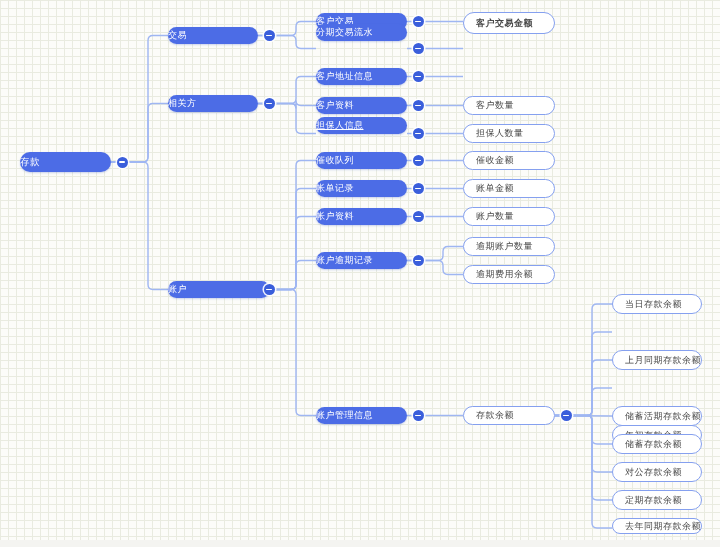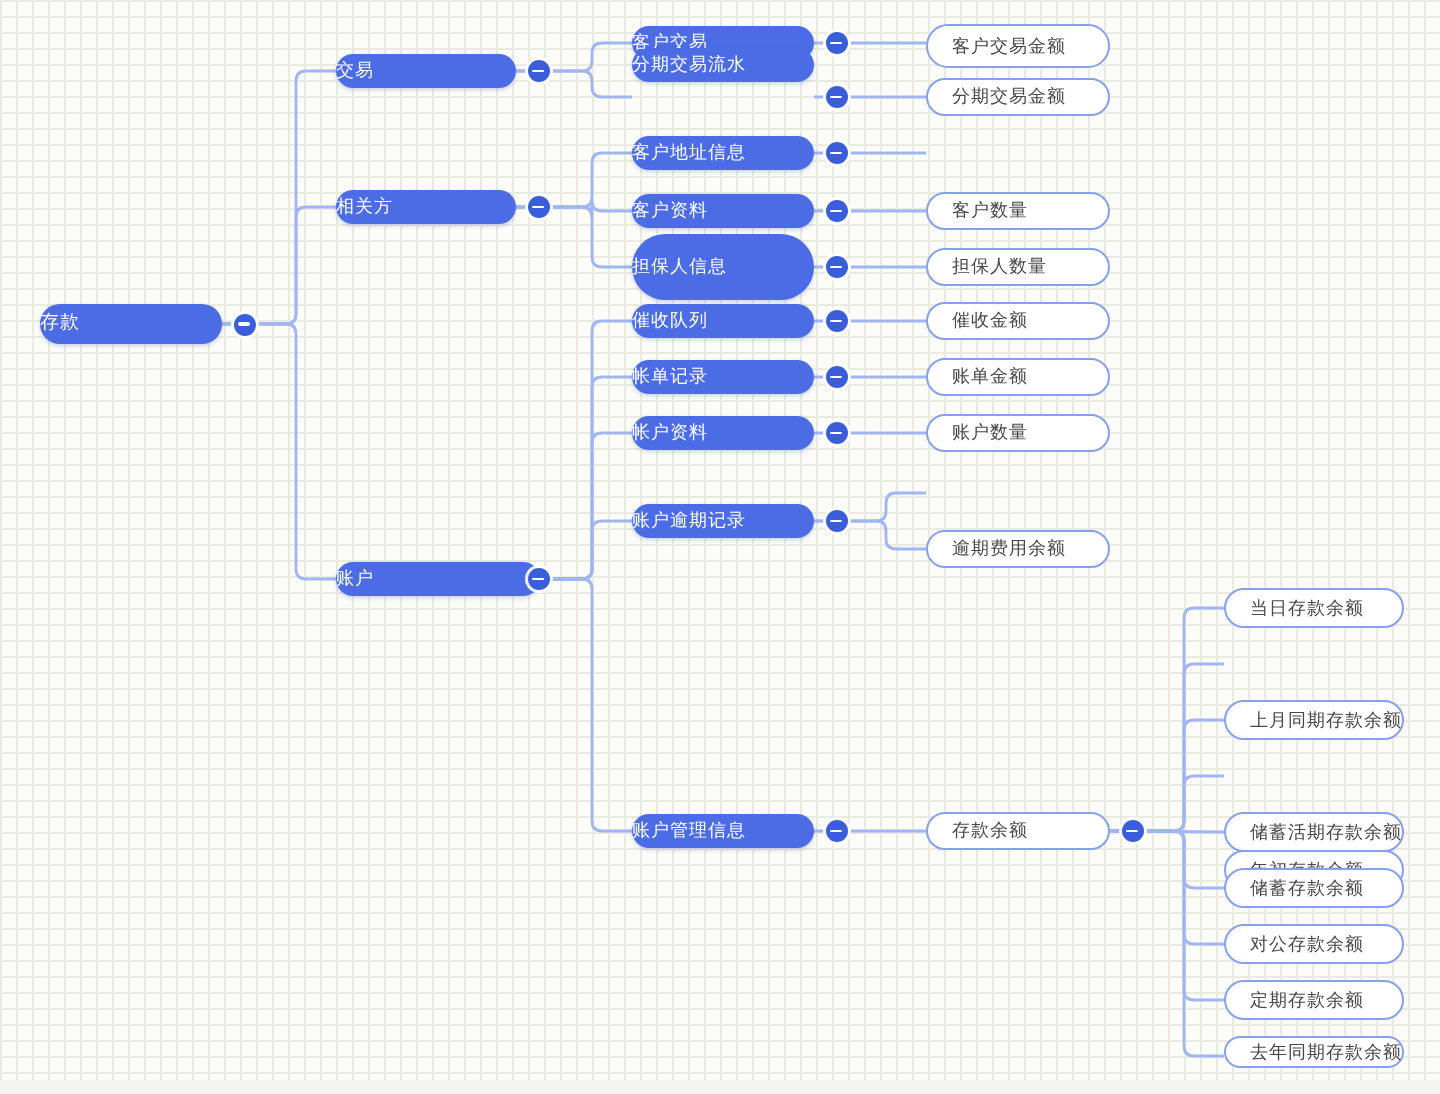--- a/index.html
+++ b/index.html
@@ -91,39 +91,39 @@
     <div class="node branch" style="left: 168px; top: 281px; width: 102px; height: 17px;">账户</div>
     <div class="dot" style="left: 263.5px; top: 284px;"></div>
     <div class="node branch" style="left: 316px; top: 13px; width: 91px; height: 17px;">客户交易</div>
     <div class="dot" style="left: 412.5px; top: 16px;"></div>
     <div class="node branch" style="left: 316px; top: 24px; width: 91px; height: 17px;">分期交易流水</div>
     <div class="dot" style="left: 412.5px; top: 43px;"></div>
     <div class="node branch" style="left: 316px; top: 68px; width: 91px; height: 17px;">客户地址信息</div>
     <div class="dot" style="left: 412.5px; top: 71px;"></div>
     <div class="node branch" style="left: 316px; top: 97px; width: 91px; height: 17px;">客户资料</div>
     <div class="dot" style="left: 412.5px; top: 100px;"></div>
-    <div class="node branch" style="left: 316px; top: 117px; width: 91px; height: 33px;">担保人信息</div>
+    <div class="node branch" style="left: 316px; top: 117px; width: 91px; height: 17px; text-decoration: underline;">担保人信息</div>
     <div class="dot" style="left: 412.5px; top: 128px;"></div>
     <div class="node branch" style="left: 316px; top: 152px; width: 91px; height: 17px;">催收队列</div>
     <div class="dot" style="left: 412.5px; top: 155px;"></div>
     <div class="node branch" style="left: 316px; top: 180px; width: 91px; height: 17px;">帐单记录</div>
     <div class="dot" style="left: 412.5px; top: 183px;"></div>
     <div class="node branch" style="left: 316px; top: 208px; width: 91px; height: 17px;">帐户资料</div>
     <div class="dot" style="left: 412.5px; top: 211px;"></div>
     <div class="node branch" style="left: 316px; top: 252px; width: 91px; height: 17px;">账户逾期记录</div>
     <div class="dot" style="left: 412.5px; top: 255px;"></div>
     <div class="node branch" style="left: 316px; top: 407px; width: 91px; height: 17px;">账户管理信息</div>
     <div class="dot" style="left: 412.5px; top: 410px;"></div>
-    <div class="node leaf" style="left: 463px; top: 12px; width: 92px; height: 22px;">客户交易金额</div>
-    <div class="node leaf" style="left: 463px; top: 39px; width: 92px; height: 19px;">分期交易金额</div>
+    <div class="node leaf" style="left: 463px; top: 12px; width: 92px; height: 22px; font-weight: bold;">客户交易金额</div>
     <div class="node leaf" style="left: 463px; top: 96px; width: 92px; height: 19px;">客户数量</div>
     <div class="node leaf" style="left: 463px; top: 124px; width: 92px; height: 19px;">担保人数量</div>
     <div class="node leaf" style="left: 463px; top: 151px; width: 92px; height: 19px;">催收金额</div>
     <div class="node leaf" style="left: 463px; top: 179px; width: 92px; height: 19px;">账单金额</div>
     <div class="node leaf" style="left: 463px; top: 207px; width: 92px; height: 19px;">账户数量</div>
+    <div class="node leaf" style="left: 463px; top: 237px; width: 92px; height: 19px;">逾期账户数量</div>
     <div class="node leaf" style="left: 463px; top: 265px; width: 92px; height: 19px; text-align: right;">逾期费用余额</div>
     <div class="node leaf" style="left: 463px; top: 406px; width: 92px; height: 19px;">存款余额</div>
     <div class="dot" style="left: 560.5px; top: 410px;"></div>
     <div class="node leaf" style="left: 612px; top: 294px; width: 90px; height: 20px;">当日存款余额</div>
     <div class="node leaf" style="left: 612px; top: 350px; width: 90px; height: 20px;">上月同期存款余额</div>
     <div class="node leaf" style="left: 612px; top: 378px; width: 90px; height: 20px; margin-top: 47px;">年初存款余额</div>
     <div class="node leaf" style="left: 612px; top: 406px; width: 90px; height: 20px;">储蓄活期存款余额</div>
     <div class="node leaf" style="left: 612px; top: 434px; width: 90px; height: 20px;">储蓄存款余额</div>
     <div class="node leaf" style="left: 612px; top: 462px; width: 90px; height: 20px;">对公存款余额</div>
     <div class="node leaf" style="left: 612px; top: 490px; width: 90px; height: 20px;">定期存款余额</div>

